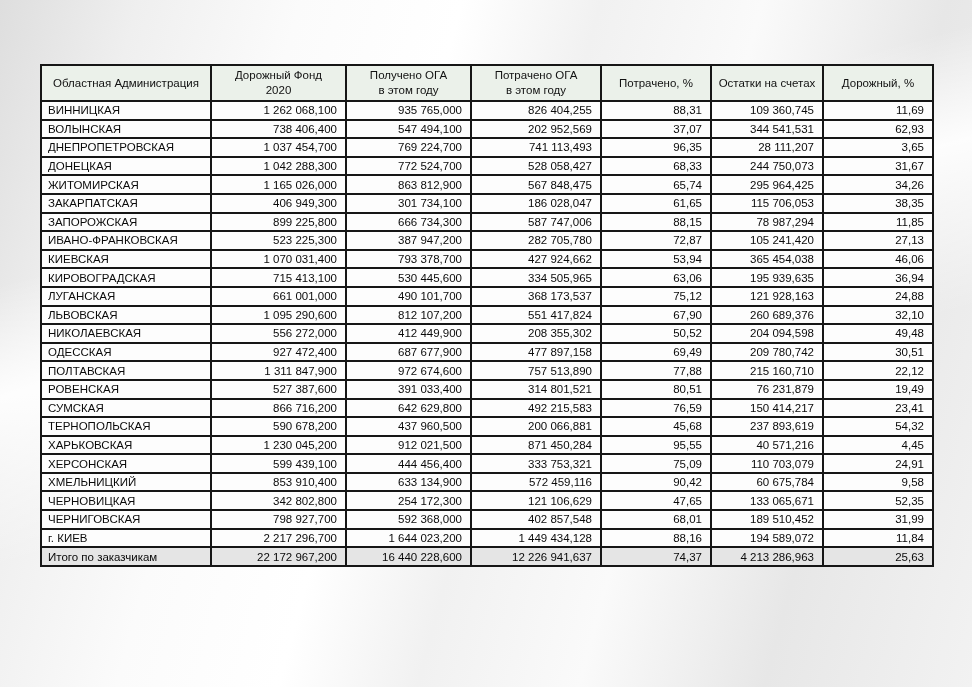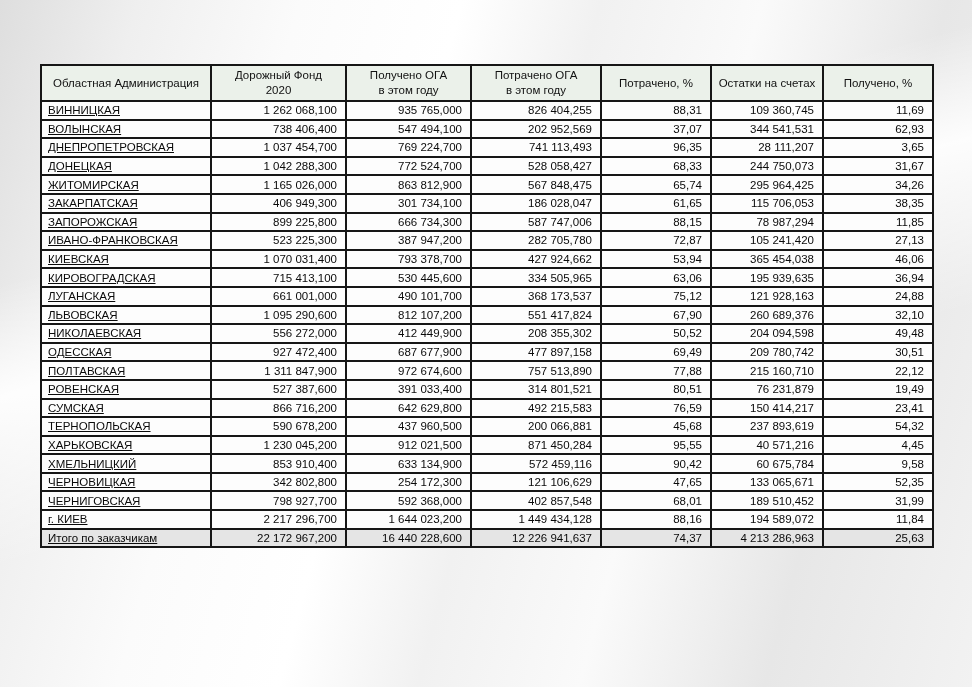--- a/index.html
+++ b/index.html
@@ -41,21 +41,21 @@
   }
   td {
     background: #fdfdfd;
     font-size: 11.5px;
     color: #0a0a0a;
     white-space: nowrap;
     height: 18.6px;
     padding: 1px 8px 1px 6px;
     vertical-align: middle;
   }
-  td.region { text-align: left; text-decoration: underline; }
+  td.region { text-align: left; }
   td.num { text-align: right; }
   tr.totals-row td { background: #e5e5e5; }
 </style>
 </head>
 <body>
 
 <div class="table-wrap">
   <table>
     <colgroup>
       <col style="width:170px">
@@ -70,21 +70,21 @@
       <tr id="header-row">
           <th>Областная Администрация</th>
           <th>Дорожный Фонд
 2020</th>
           <th>Получено ОГА
 в этом году</th>
           <th>Потрачено ОГА
 в этом году</th>
           <th>Потрачено, %</th>
           <th>Остатки на счетах</th>
-          <th>Получено, %</th>
+          <th>Дорожный, %</th>
         </tr>
     </thead>
     <tbody id="body-rows">
         <tr>
           <td class="region">ВИННИЦКАЯ</td>
           <td class="num">1 262 068,100</td>
           <td class="num">935 765,000</td>
           <td class="num">826 404,255</td>
           <td class="num">88,31</td>
           <td class="num">109 360,745</td>
@@ -244,20 +244,29 @@
           <td class="num">54,32</td>
         </tr>
         <tr>
           <td class="region">ХАРЬКОВСКАЯ</td>
           <td class="num">1 230 045,200</td>
           <td class="num">912 021,500</td>
           <td class="num">871 450,284</td>
           <td class="num">95,55</td>
           <td class="num">40 571,216</td>
           <td class="num">4,45</td>
+        </tr>
+        <tr>
+          <td class="region">ХЕРСОНСКАЯ</td>
+          <td class="num">599 439,100</td>
+          <td class="num">444 456,400</td>
+          <td class="num">333 753,321</td>
+          <td class="num">75,09</td>
+          <td class="num">110 703,079</td>
+          <td class="num">24,91</td>
         </tr>
         <tr>
           <td class="region">ХМЕЛЬНИЦКИЙ</td>
           <td class="num">853 910,400</td>
           <td class="num">633 134,900</td>
           <td class="num">572 459,116</td>
           <td class="num">90,42</td>
           <td class="num">60 675,784</td>
           <td class="num">9,58</td>
         </tr>

